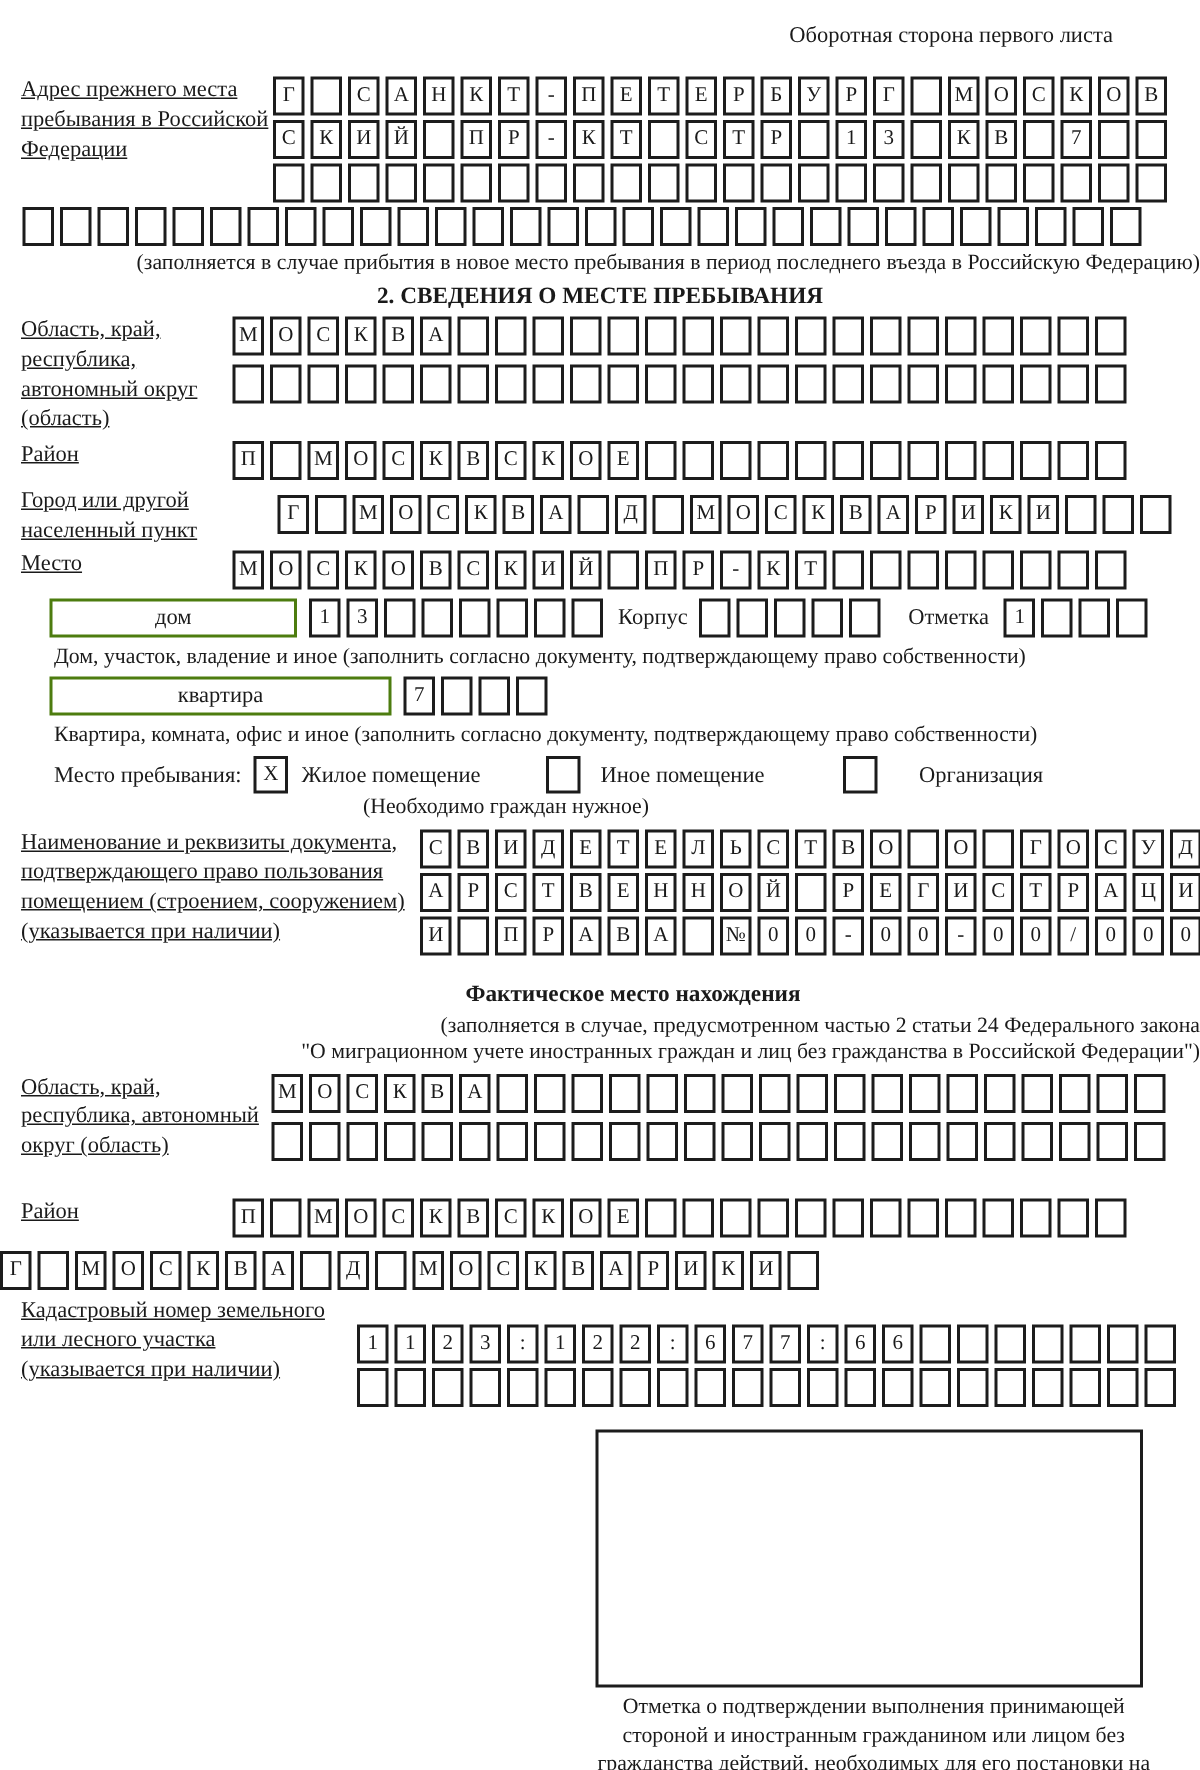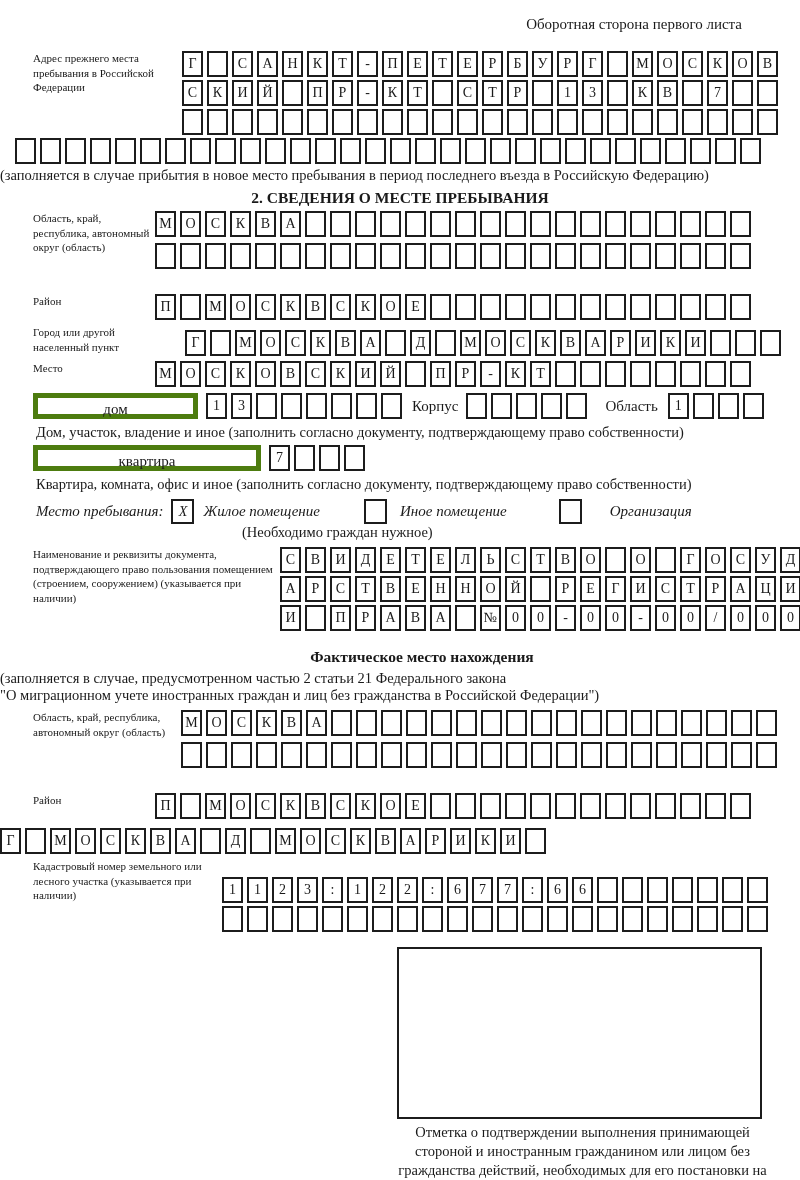--- a/index.html
+++ b/index.html
@@ -4,33 +4,33 @@
 <style>
   html,body{margin:0;padding:0;background:#ffffff;}
   body{
     width:800px;height:1180px;overflow:hidden;
     font-family:"Liberation Serif","DejaVu Serif",serif;
     color:#1a1a1a;
   }
   .page{position:relative;width:800px;height:1180px;}
   .hdr-note{ text-align:right; padding:16px 58px 0 16px; font-size:15px;}
   .row{display:flex;align-items:flex-start;}
-  .lbl{flex-shrink:0;font-size:11px;line-height:1.32;box-sizing:border-box;padding-left:33px;}
+  .lbl{flex-shrink:0;font-size:15px;line-height:1.32;box-sizing:border-box;padding-left:14px;text-decoration:underline;}
   .cellrow{white-space:nowrap;margin-bottom:3px;line-height:0;}
   .cell{
     display:inline-block;box-sizing:border-box;
     width:21px;height:26px;border:2px solid #1c1c1c;margin-right:4px;
     font-size:14px;line-height:22px;text-align:center;vertical-align:top;
     background:#fff;
   }
   .caption{font-size:14.5px;}
-  .caption.center{text-align:left;}
+  .caption.center{text-align:right;}
   .sec-title{text-align:center;font-weight:bold;font-size:15.5px;margin:5px 0 4px 0;}
   .longbox{
-    box-sizing:border-box;border:5px solid #4d7c0f;height:26px;line-height:22px;
+    box-sizing:border-box;border:2px solid #4d7c0f;height:26px;line-height:22px;
     text-align:center;font-size:15px;background:#fff;
   }
   .inline-lbl{font-size:15px;line-height:26px;white-space:nowrap;}
   .checkbox{
     display:inline-block;box-sizing:border-box;width:23px;height:25px;border:2px solid #1c1c1c;
     text-align:center;font-size:14px;line-height:21px;vertical-align:middle;background:#fff;
   }
   .stamp-box{
     box-sizing:border-box;border:2px solid #1c1c1c;background:#fff;
     width:365px;height:172px;margin-left:397px;
@@ -81,74 +81,74 @@
   <div class="row" style="margin-top:2px;">
     <div class="lbl" style="width:155px;">Место</div>
     <div class="cellrow"><span class="cell">М</span><span class="cell">О</span><span class="cell">С</span><span class="cell">К</span><span class="cell">О</span><span class="cell">В</span><span class="cell">С</span><span class="cell">К</span><span class="cell">И</span><span class="cell">Й</span><span class="cell"></span><span class="cell">П</span><span class="cell">Р</span><span class="cell">-</span><span class="cell">К</span><span class="cell">Т</span><span class="cell"></span><span class="cell"></span><span class="cell"></span><span class="cell"></span><span class="cell"></span><span class="cell"></span><span class="cell"></span><span class="cell"></span></div>
   </div>
 
   <div class="row" style="margin-top:3px;margin-left:33px;">
     <div class="longbox" style="width:165px;">дом</div>
     <div class="cellrow" style="margin-left:8px;"><span class="cell">1</span><span class="cell">3</span><span class="cell"></span><span class="cell"></span><span class="cell"></span><span class="cell"></span><span class="cell"></span><span class="cell"></span></div>
     <div class="inline-lbl" style="margin-left:6px;">Корпус</div>
     <div class="cellrow" style="margin-left:8px;"><span class="cell"></span><span class="cell"></span><span class="cell"></span><span class="cell"></span><span class="cell"></span></div>
-    <div class="inline-lbl" style="margin-left:14px;">Область</div>
+    <div class="inline-lbl" style="margin-left:14px;">Отметка</div>
     <div class="cellrow" style="margin-left:10px;"><span class="cell">1</span><span class="cell"></span><span class="cell"></span><span class="cell"></span></div>
   </div>
   <div class="caption" style="margin-left:36px;margin-top:2px;">Дом, участок, владение и иное (заполнить согласно документу, подтверждающему право собственности)</div>
 
   <div class="row" style="margin-top:4px;margin-left:33px;">
     <div class="longbox" style="width:228px;">квартира</div>
     <div class="cellrow" style="margin-left:8px;"><span class="cell">7</span><span class="cell"></span><span class="cell"></span><span class="cell"></span></div>
   </div>
   <div class="caption" style="margin-left:36px;margin-top:2px;">Квартира, комната, офис и иное (заполнить согласно документу, подтверждающему право собственности)</div>
 
-  <div class="row" style="margin-top:5px;margin-left:36px;align-items:center;font-style:italic;">
+  <div class="row" style="margin-top:5px;margin-left:36px;align-items:center;">
     <span class="inline-lbl">Место пребывания:</span>
     <span class="checkbox" style="margin-left:8px;">X</span>
     <span class="inline-lbl" style="margin-left:9px;">Жилое помещение</span>
     <span class="checkbox" style="margin-left:44px;"></span>
     <span class="inline-lbl" style="margin-left:13px;">Иное помещение</span>
     <span class="checkbox" style="margin-left:52px;"></span>
     <span class="inline-lbl" style="margin-left:28px;">Организация</span>
   </div>
   <div class="caption" style="margin-left:242px;">(Необходимо граждан нужное)</div>
 
   <div class="row" style="margin-top:6px;">
     <div class="lbl" style="width:280px;">Наименование и реквизиты документа, подтверждающего право пользования помещением (строением, сооружением) (указывается при наличии)</div>
     <div>
       <div class="cellrow"><span class="cell">С</span><span class="cell">В</span><span class="cell">И</span><span class="cell">Д</span><span class="cell">Е</span><span class="cell">Т</span><span class="cell">Е</span><span class="cell">Л</span><span class="cell">Ь</span><span class="cell">С</span><span class="cell">Т</span><span class="cell">В</span><span class="cell">О</span><span class="cell"></span><span class="cell">О</span><span class="cell"></span><span class="cell">Г</span><span class="cell">О</span><span class="cell">С</span><span class="cell">У</span><span class="cell">Д</span></div>
       <div class="cellrow"><span class="cell">А</span><span class="cell">Р</span><span class="cell">С</span><span class="cell">Т</span><span class="cell">В</span><span class="cell">Е</span><span class="cell">Н</span><span class="cell">Н</span><span class="cell">О</span><span class="cell">Й</span><span class="cell"></span><span class="cell">Р</span><span class="cell">Е</span><span class="cell">Г</span><span class="cell">И</span><span class="cell">С</span><span class="cell">Т</span><span class="cell">Р</span><span class="cell">А</span><span class="cell">Ц</span><span class="cell">И</span></div>
       <div class="cellrow"><span class="cell">И</span><span class="cell"></span><span class="cell">П</span><span class="cell">Р</span><span class="cell">А</span><span class="cell">В</span><span class="cell">А</span><span class="cell"></span><span class="cell">№</span><span class="cell">0</span><span class="cell">0</span><span class="cell">-</span><span class="cell">0</span><span class="cell">0</span><span class="cell">-</span><span class="cell">0</span><span class="cell">0</span><span class="cell">/</span><span class="cell">0</span><span class="cell">0</span><span class="cell">0</span></div>
     </div>
   </div>
 
   <div class="sec-title" style="margin-top:14px;padding-left:44px;">Фактическое место нахождения</div>
-  <div class="caption center">(заполняется в случае, предусмотренном частью 2 статьи 21 Федерального закона</div>
+  <div class="caption center">(заполняется в случае, предусмотренном частью 2 статьи 24 Федерального закона</div>
   <div class="caption center">"О миграционном учете иностранных граждан и лиц без гражданства в Российской Федерации")</div>
 
   <div class="row" style="margin-top:6px;">
     <div class="lbl" style="width:181px;">Область, край, республика, автономный округ (область)</div>
     <div>
       <div class="cellrow"><span class="cell">М</span><span class="cell">О</span><span class="cell">С</span><span class="cell">К</span><span class="cell">В</span><span class="cell">А</span><span class="cell"></span><span class="cell"></span><span class="cell"></span><span class="cell"></span><span class="cell"></span><span class="cell"></span><span class="cell"></span><span class="cell"></span><span class="cell"></span><span class="cell"></span><span class="cell"></span><span class="cell"></span><span class="cell"></span><span class="cell"></span><span class="cell"></span><span class="cell"></span><span class="cell"></span><span class="cell"></span></div>
       <div class="cellrow" style="margin-top:6px;"><span class="cell"></span><span class="cell"></span><span class="cell"></span><span class="cell"></span><span class="cell"></span><span class="cell"></span><span class="cell"></span><span class="cell"></span><span class="cell"></span><span class="cell"></span><span class="cell"></span><span class="cell"></span><span class="cell"></span><span class="cell"></span><span class="cell"></span><span class="cell"></span><span class="cell"></span><span class="cell"></span><span class="cell"></span><span class="cell"></span><span class="cell"></span><span class="cell"></span><span class="cell"></span><span class="cell"></span></div>
       <div style="height:22px;"></div>
     </div>
   </div>
 
   <div class="row">
     <div class="lbl" style="width:155px;">Район</div>
     <div class="cellrow"><span class="cell">П</span><span class="cell"></span><span class="cell">М</span><span class="cell">О</span><span class="cell">С</span><span class="cell">К</span><span class="cell">В</span><span class="cell">С</span><span class="cell">К</span><span class="cell">О</span><span class="cell">Е</span><span class="cell"></span><span class="cell"></span><span class="cell"></span><span class="cell"></span><span class="cell"></span><span class="cell"></span><span class="cell"></span><span class="cell"></span><span class="cell"></span><span class="cell"></span><span class="cell"></span><span class="cell"></span><span class="cell"></span></div>
   </div>
 
   <div class="row" style="margin-top:2px;">
     <div class="cellrow" style="margin-top:4px;"><span class="cell">Г</span><span class="cell"></span><span class="cell">М</span><span class="cell">О</span><span class="cell">С</span><span class="cell">К</span><span class="cell">В</span><span class="cell">А</span><span class="cell"></span><span class="cell">Д</span><span class="cell"></span><span class="cell">М</span><span class="cell">О</span><span class="cell">С</span><span class="cell">К</span><span class="cell">В</span><span class="cell">А</span><span class="cell">Р</span><span class="cell">И</span><span class="cell">К</span><span class="cell">И</span><span class="cell"></span></div>
   </div>
 
-  <div class="row" style="margin-top:2px;">
+  <div class="row" style="margin-top:2px;gap:16px;">
     <div class="lbl" style="width:222px;">Кадастровый номер земельного или лесного участка (указывается при наличии)</div>
     <div style="margin-top:18px;">
       <div class="cellrow"><span class="cell">1</span><span class="cell">1</span><span class="cell">2</span><span class="cell">3</span><span class="cell">:</span><span class="cell">1</span><span class="cell">2</span><span class="cell">2</span><span class="cell">:</span><span class="cell">6</span><span class="cell">7</span><span class="cell">7</span><span class="cell">:</span><span class="cell">6</span><span class="cell">6</span><span class="cell"></span><span class="cell"></span><span class="cell"></span><span class="cell"></span><span class="cell"></span><span class="cell"></span><span class="cell"></span></div>
       <div class="cellrow"><span class="cell"></span><span class="cell"></span><span class="cell"></span><span class="cell"></span><span class="cell"></span><span class="cell"></span><span class="cell"></span><span class="cell"></span><span class="cell"></span><span class="cell"></span><span class="cell"></span><span class="cell"></span><span class="cell"></span><span class="cell"></span><span class="cell"></span><span class="cell"></span><span class="cell"></span><span class="cell"></span><span class="cell"></span><span class="cell"></span><span class="cell"></span><span class="cell"></span></div>
     </div>
   </div>
 
   <div class="stamp-box" style="margin-top:12px;"></div>
   <div class="stamp-caption">Отметка о подтверждении выполнения принимающей стороной и иностранным гражданином или лицом без гражданства действий, необходимых для его постановки на учет по месту пребывания</div>
 

